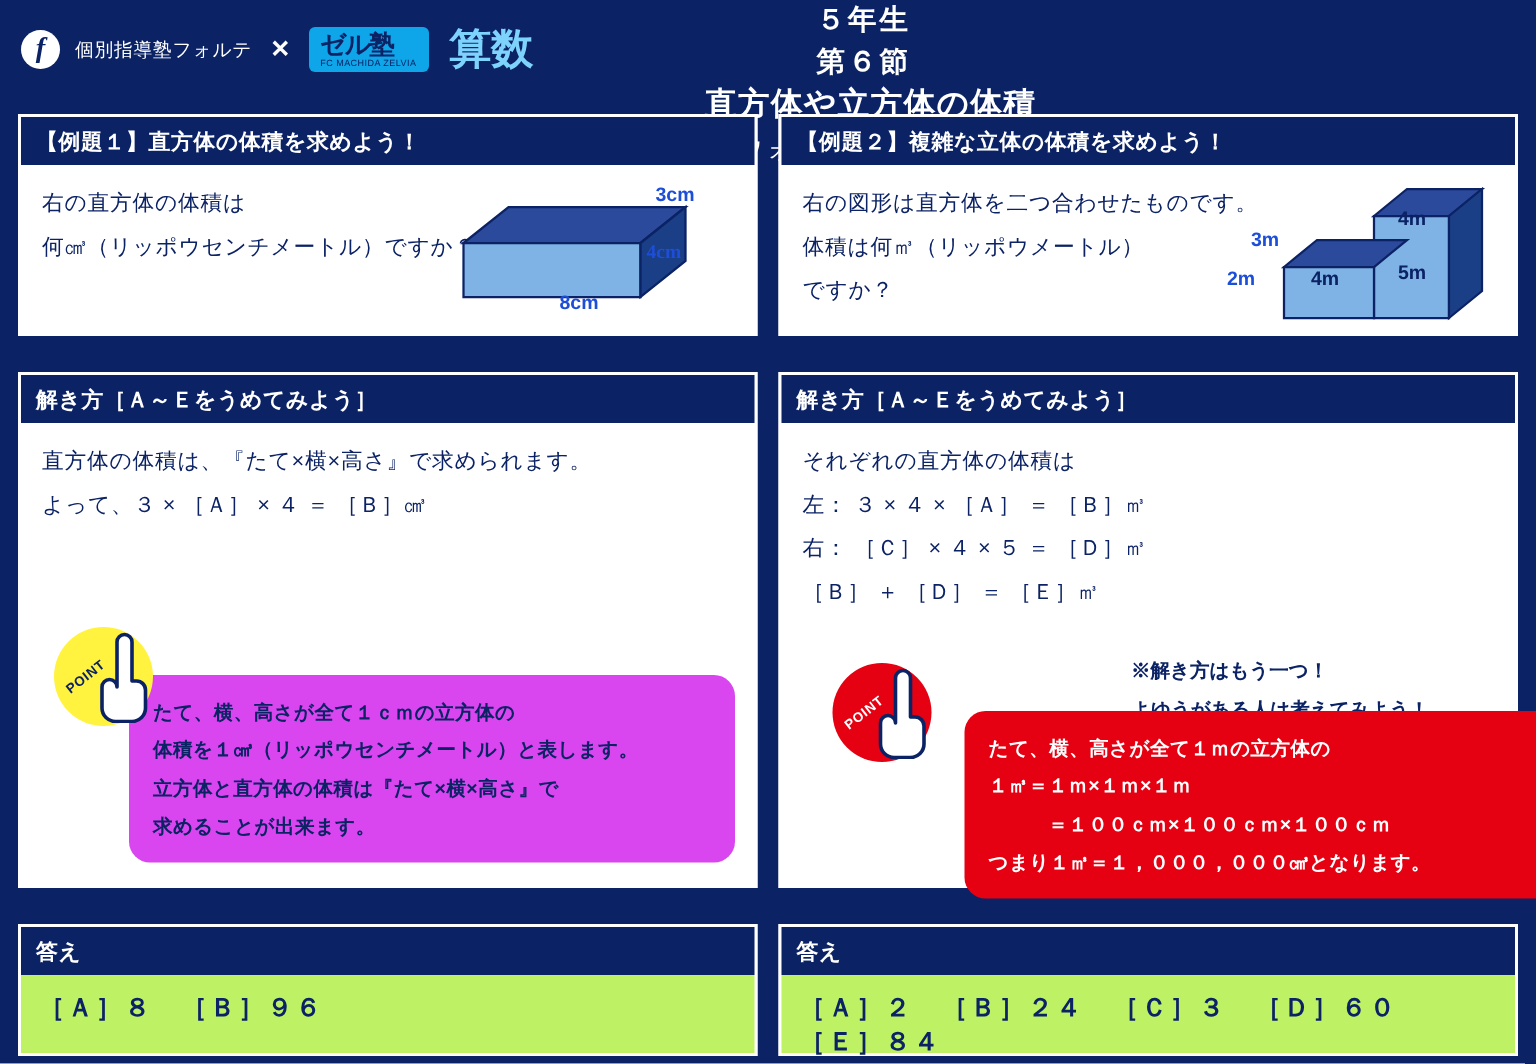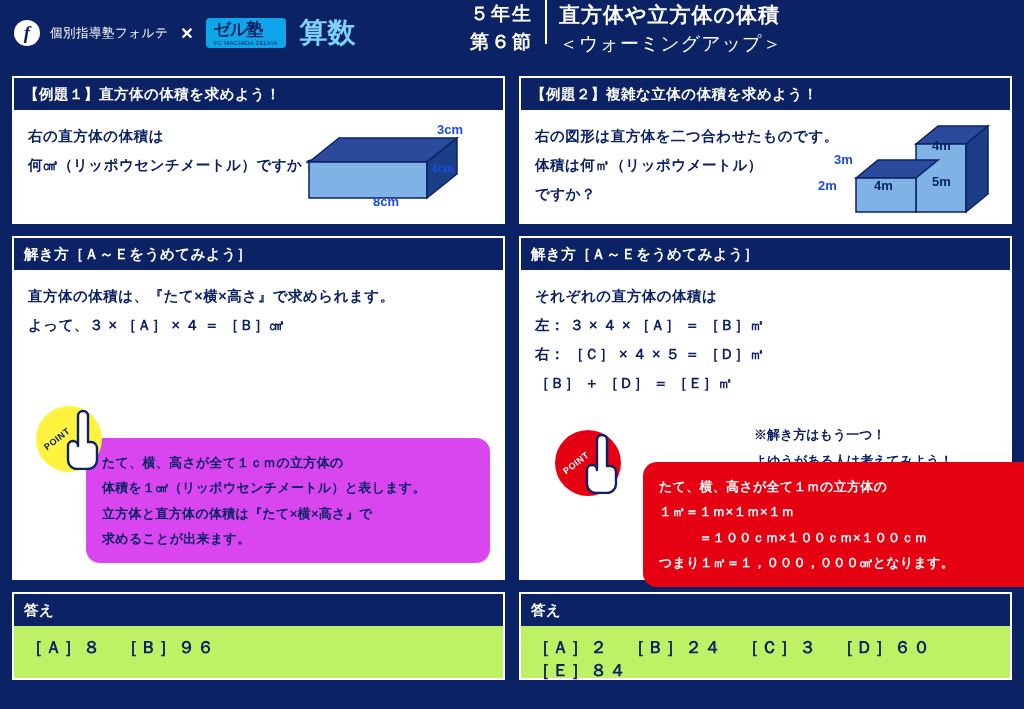--- a/index.html
+++ b/index.html
@@ -79,20 +79,21 @@
     margin-left: 4px;
   }
 
   .title-zone {
     position: absolute;
     left: 470px;
     top: 0;
     height: 66px;
     display: flex;
     color: #ffffff;
+    flex-direction: column;
   }
   .grade-block {
     text-align: center;
     font-size: 19px;
     font-weight: bold;
     line-height: 1.45;
     letter-spacing: 2px;
     padding-right: 12px;
   }
   .vbar {
@@ -121,21 +122,21 @@
     top: 66px; left: 0;
     width: 1024px; height: 643px;
     padding: 10px 12px 12px 12px;
     display: flex;
     gap: 14px;
   }
   .column {
     flex: 1 1 0;
     display: flex;
     flex-direction: column;
-    gap: 12px;
+    gap: 24px;
     position: relative;
   }
 
   .card {
     background: #ffffff;
     border: 2px solid #ffffff;
     position: relative;
   }
   .card-head {
     background: #0b2265;
@@ -146,21 +147,21 @@
     letter-spacing: .5px;
   }
   .card-body {
     background: #ffffff;
     color: #0b2265;
     padding: 12px 14px;
     position: relative;
   }
   .line {
     font-size: 14.5px;
-    font-weight: bold;
+    font-weight: normal;
     color: #0b2265;
     line-height: 2.0;
     letter-spacing: .5px;
   }
 
   .problem-body { height: 112px; }
   .solve-body-left { height: 308px; }
   .solve-body-right { height: 308px; }
 
   

